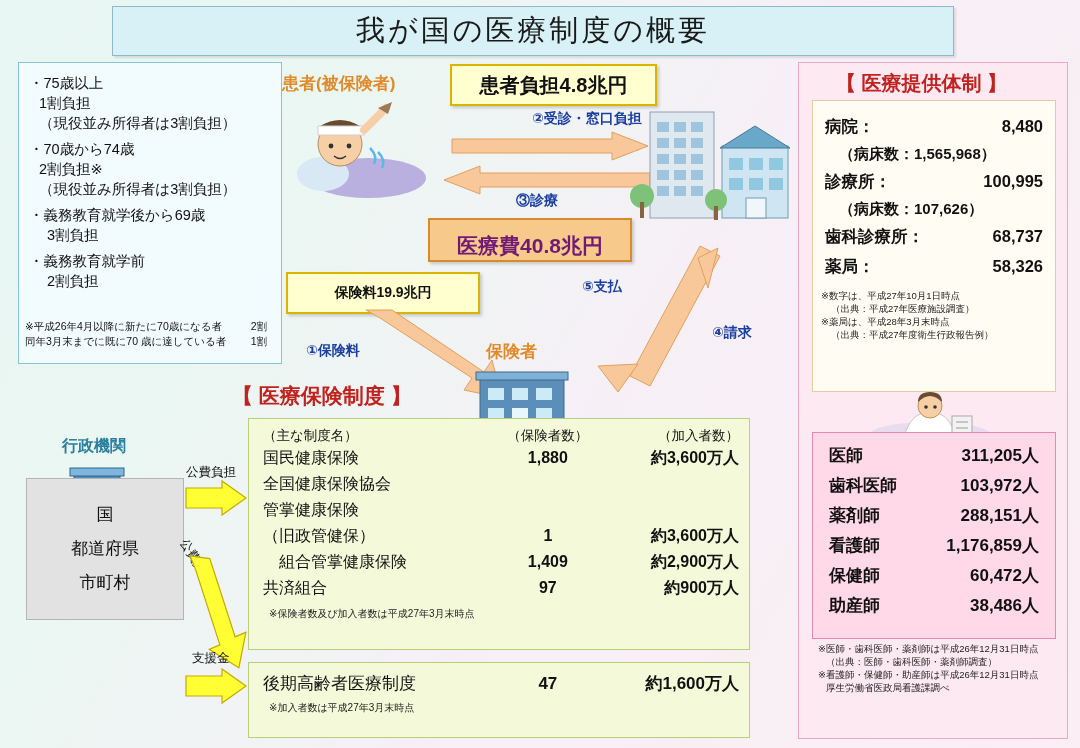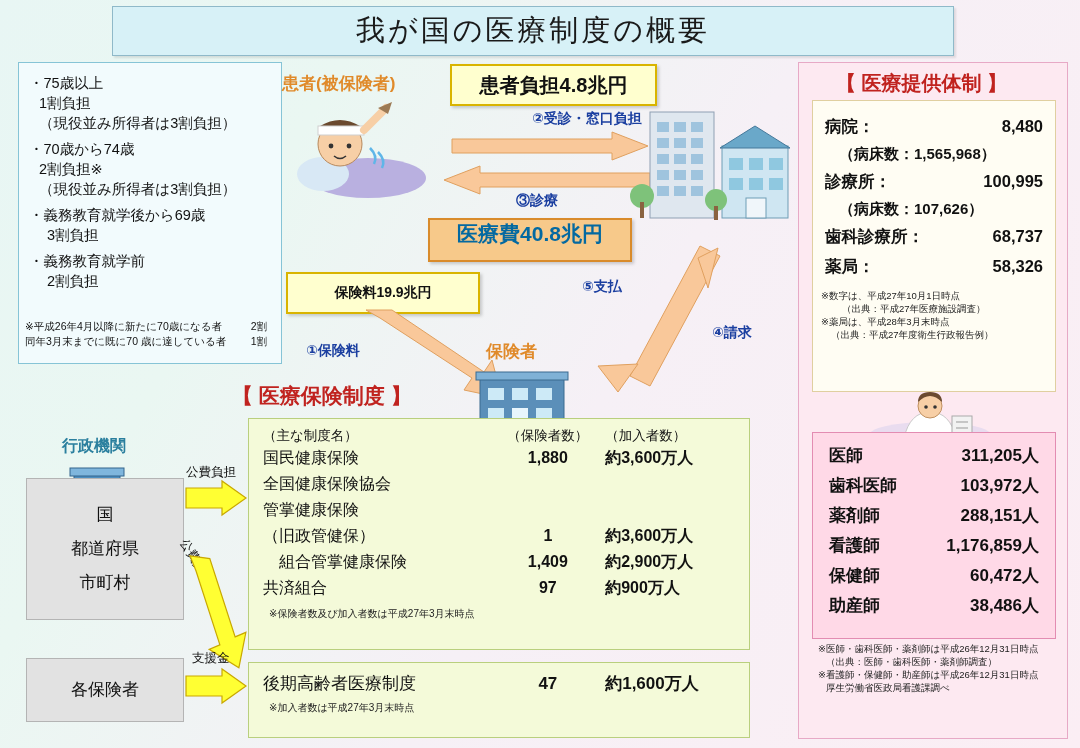--- a/index.html
+++ b/index.html
@@ -40,22 +40,22 @@
   .left-box .small{font-size:10.5px;line-height:15px;color:#111;}
   
   .ybox{
     background:#ffffcf;border:2px solid #d9b400;
     display:flex;align-items:center;justify-content:center;
     font-weight:bold;color:#111;
     box-shadow:2px 2px 3px rgba(0,0,0,.18);
   }
   .obox{
     background:#f7c98a;border:2px solid #d98b2b;
-    display:flex;align-items:flex-start;justify-content:center;
-    font-weight:bold;color:#0369a1;
+    display:flex;align-items:flex-end;justify-content:center;
+    font-weight:bold;color:#701a75;
     box-shadow:2px 2px 3px rgba(0,0,0,.18);
   }
   
   .head-red{color:#c0231f;font-weight:bold;}
   .head-orange{color:#e08a2a;font-weight:bold;font-size:17px;}
   
   .right-panel{
     left:798px;top:62px;width:268px;height:675px;
     background:#fde9f1;border:1px solid #e7a9c6;
   }
@@ -88,21 +88,21 @@
   }
   
   .ins-table{
     left:248px;top:418px;width:500px;height:230px;
     background:#f4fad9;border:1px solid #b9cf7e;
   }
   .ins-hdr{display:flex;font-size:13.5px;color:#111;}
   .ins-row{display:flex;font-size:16px;color:#111;line-height:26px;}
   .c1{width:238px;}
   .c2{width:120px;text-align:center;font-weight:bold;}
-  .c3{width:140px;text-align:left;font-weight:bold;}
+  .c3{width:140px;text-align:right;font-weight:bold;}
   .ins-note{font-size:10px;color:#222;}
   .late-box{
     left:248px;top:662px;width:500px;height:74px;
     background:#f4fad9;border:1px solid #b9cf7e;
   }
   
   .gray-box{
     background:#e2e2e2;border:1px solid #b4b4b4;
     display:flex;align-items:center;justify-content:center;
     flex-direction:column;
@@ -329,23 +329,20 @@
         <rect x="50" y="24" width="9" height="7"></rect>
         <rect x="63" y="24" width="9" height="7"></rect>
         <rect x="76" y="24" width="9" height="7"></rect>
       </g>
   </svg>
   <div class="abs gray-box" style="left:26px;top:478px;width:156px;height:140px;">
     <div class="g">国</div>
     <div class="g">都道府県</div>
     <div class="g">市町村</div>
   </div>
-  <div class="abs gray-box" style="left:26px;top:658px;width:156px;height:62px;">
-    <div class="g">各保険者</div>
-  </div>
 
   <div class="abs" style="left:186px;top:464px;font-size:12.5px;color:#111;">
     <span>公費負担</span>
   </div>
   <svg class="abs" style="left:186px;top:480px;" width="62" height="36">
     <path d="M0 8 L36 8 L36 1 L60 18 L36 35 L36 28 L0 28 Z" fill="#ffff33" stroke="#c9a800" stroke-width="1.2"></path>
   </svg>
 
   <div class="abs" style="left:190px;top:536px;font-size:12.5px;color:#111;transform:rotate(58deg);transform-origin:left top;">
     <span>公費負担</span>
@@ -381,21 +378,21 @@
       <div class="provider-row">
         <span>歯科診療所：</span>
         <span>68,737</span>
       </div>
       <div class="provider-row">
         <span>薬局：</span>
         <span>58,326</span>
       </div>
       <div style="margin-top:8px;">
         <div class="provider-note">※数字は、平成27年10月1日時点</div>
-        <div class="provider-note" style="padding-left:29px">（出典：平成27年医療施設調査）</div>
+        <div class="provider-note" style="padding-left:18px">（出典：平成27年医療施設調査）</div>
         <div class="provider-note">※薬局は、平成28年3月末時点</div>
         <div class="provider-note" style="padding-left:18px">（出典：平成27年度衛生行政報告例）</div>
       </div>
     </div>
   </div>
 
   <svg class="abs" style="left:860px;top:392px;" width="140" height="56">
     <ellipse cx="70" cy="44" rx="62" ry="14" fill="#e9dcef"></ellipse>
     <path d="M44 46 q6 -26 26 -26 q20 0 26 26 z" fill="#ffffff" stroke="#c9c9c9"></path>
     <circle cx="70" cy="14" r="12" fill="#f7cfa6" stroke="#c09060"></circle>

